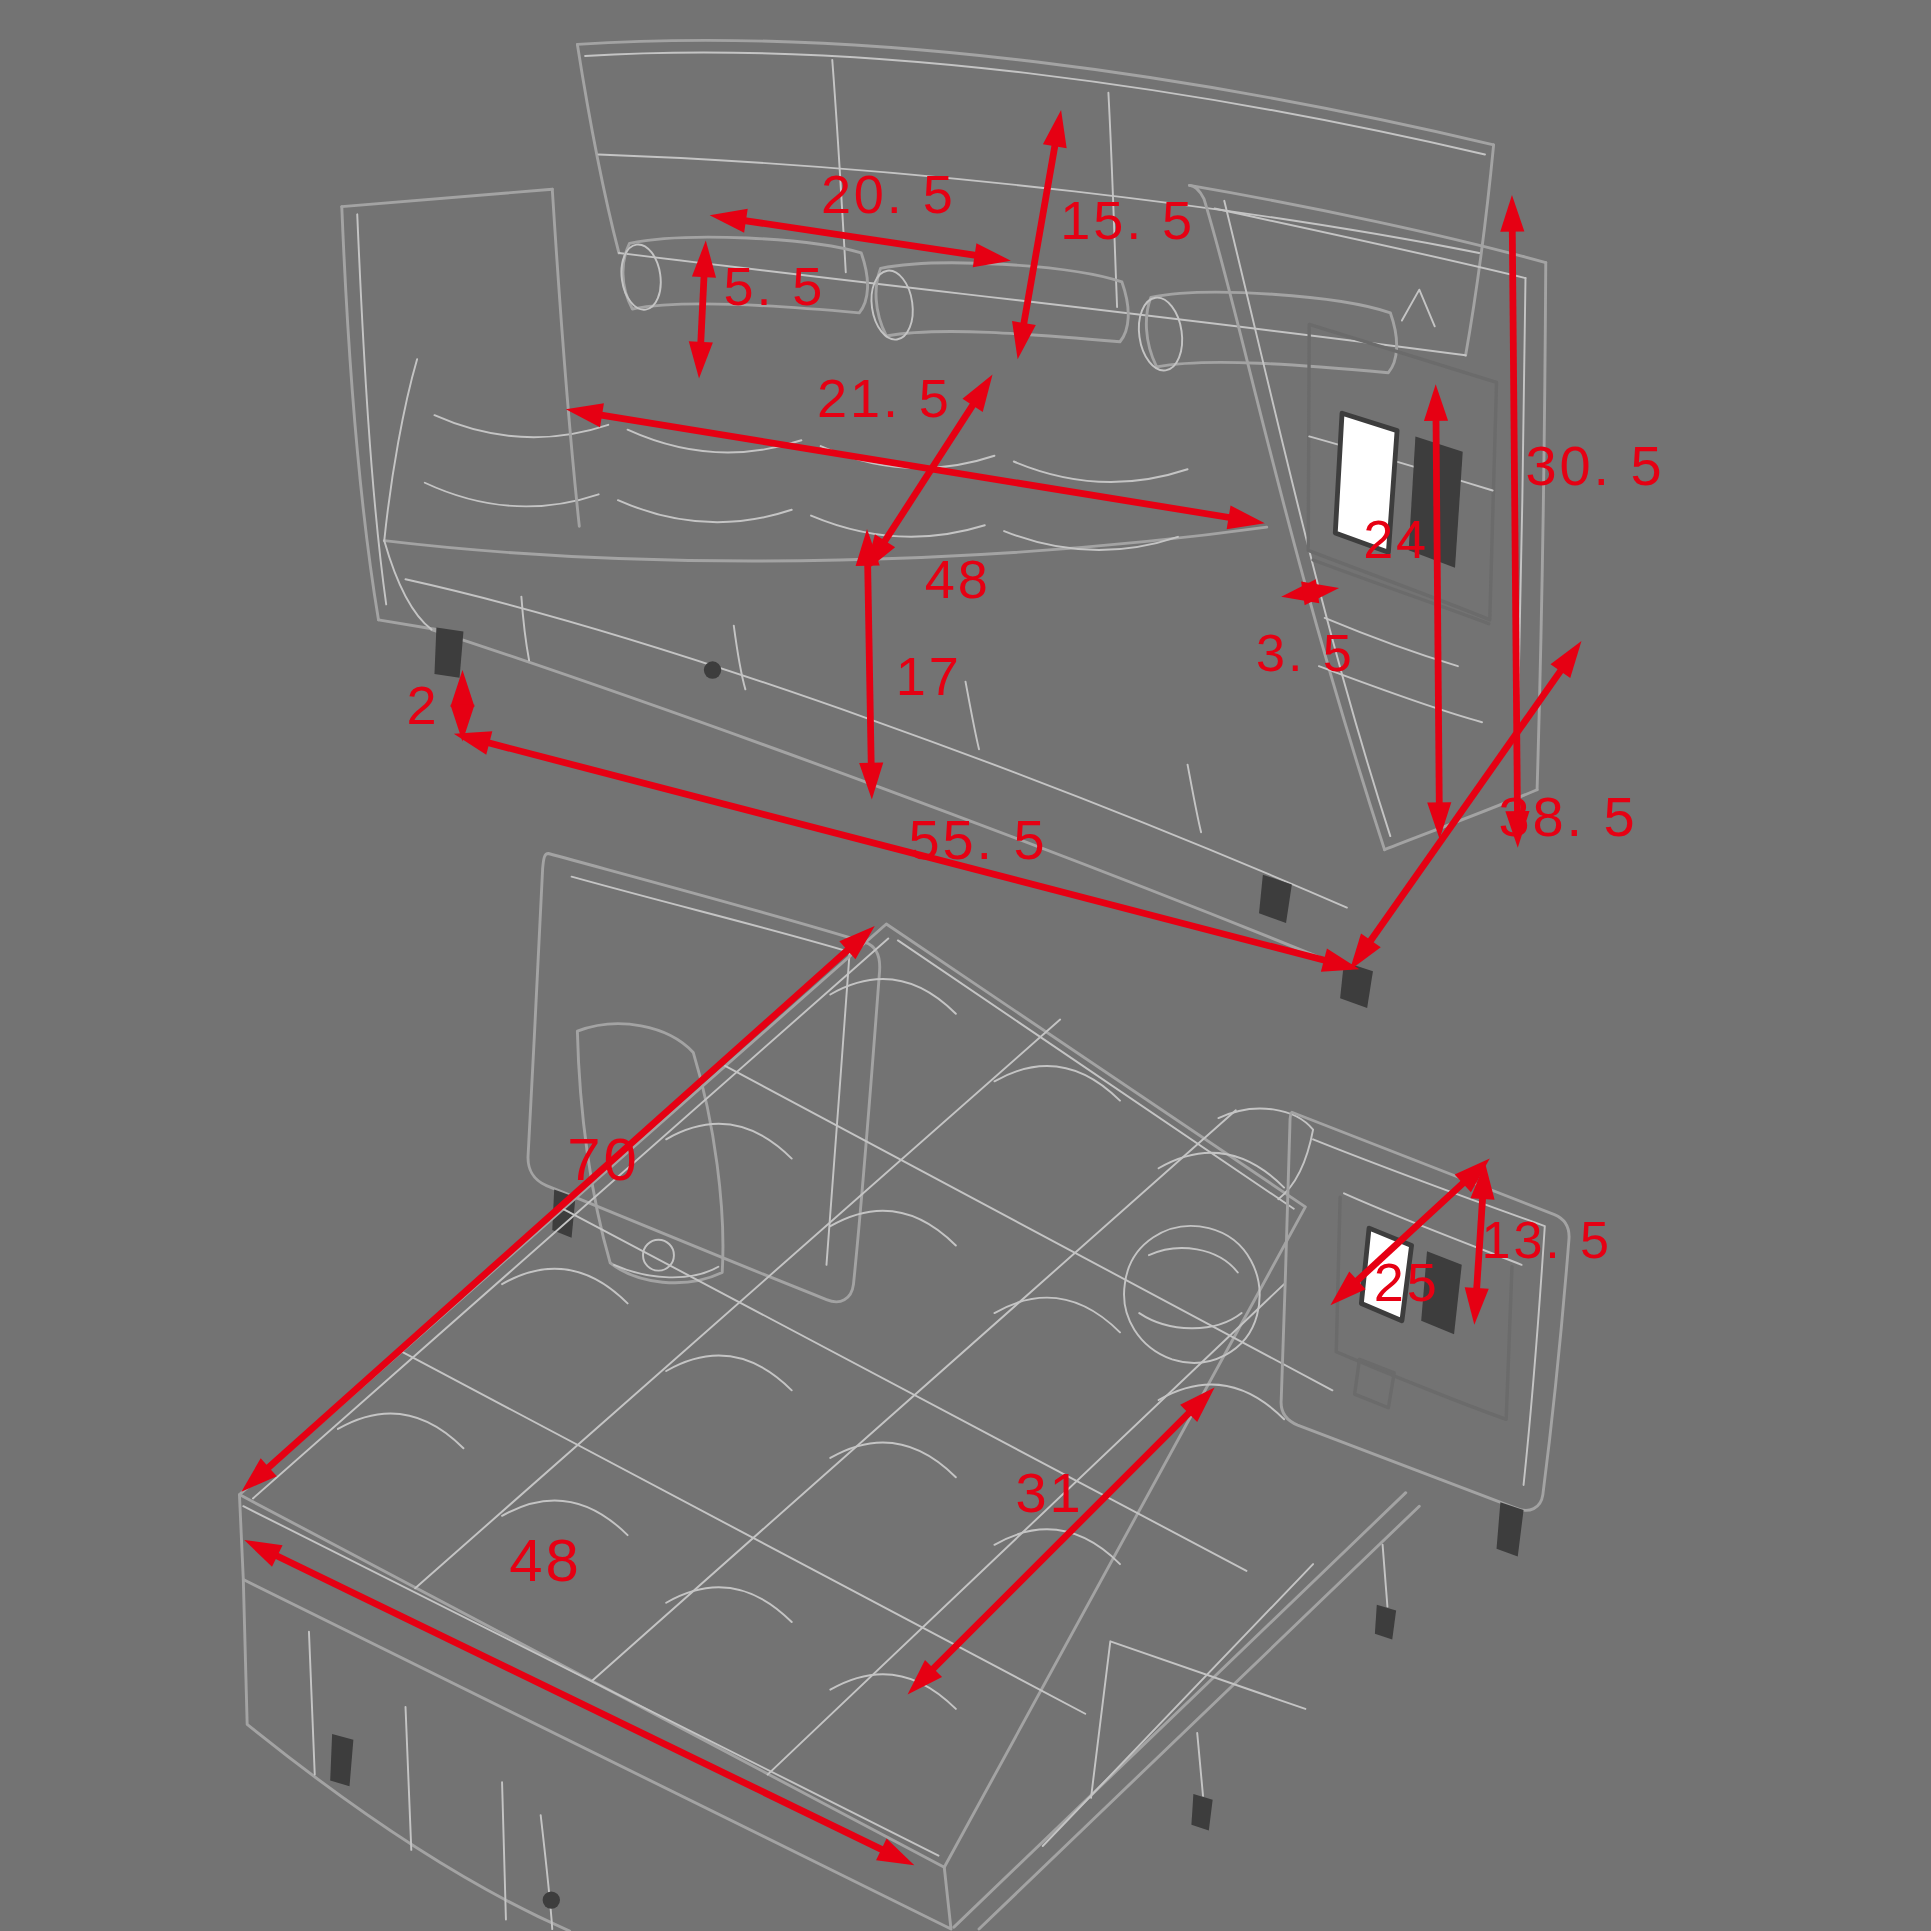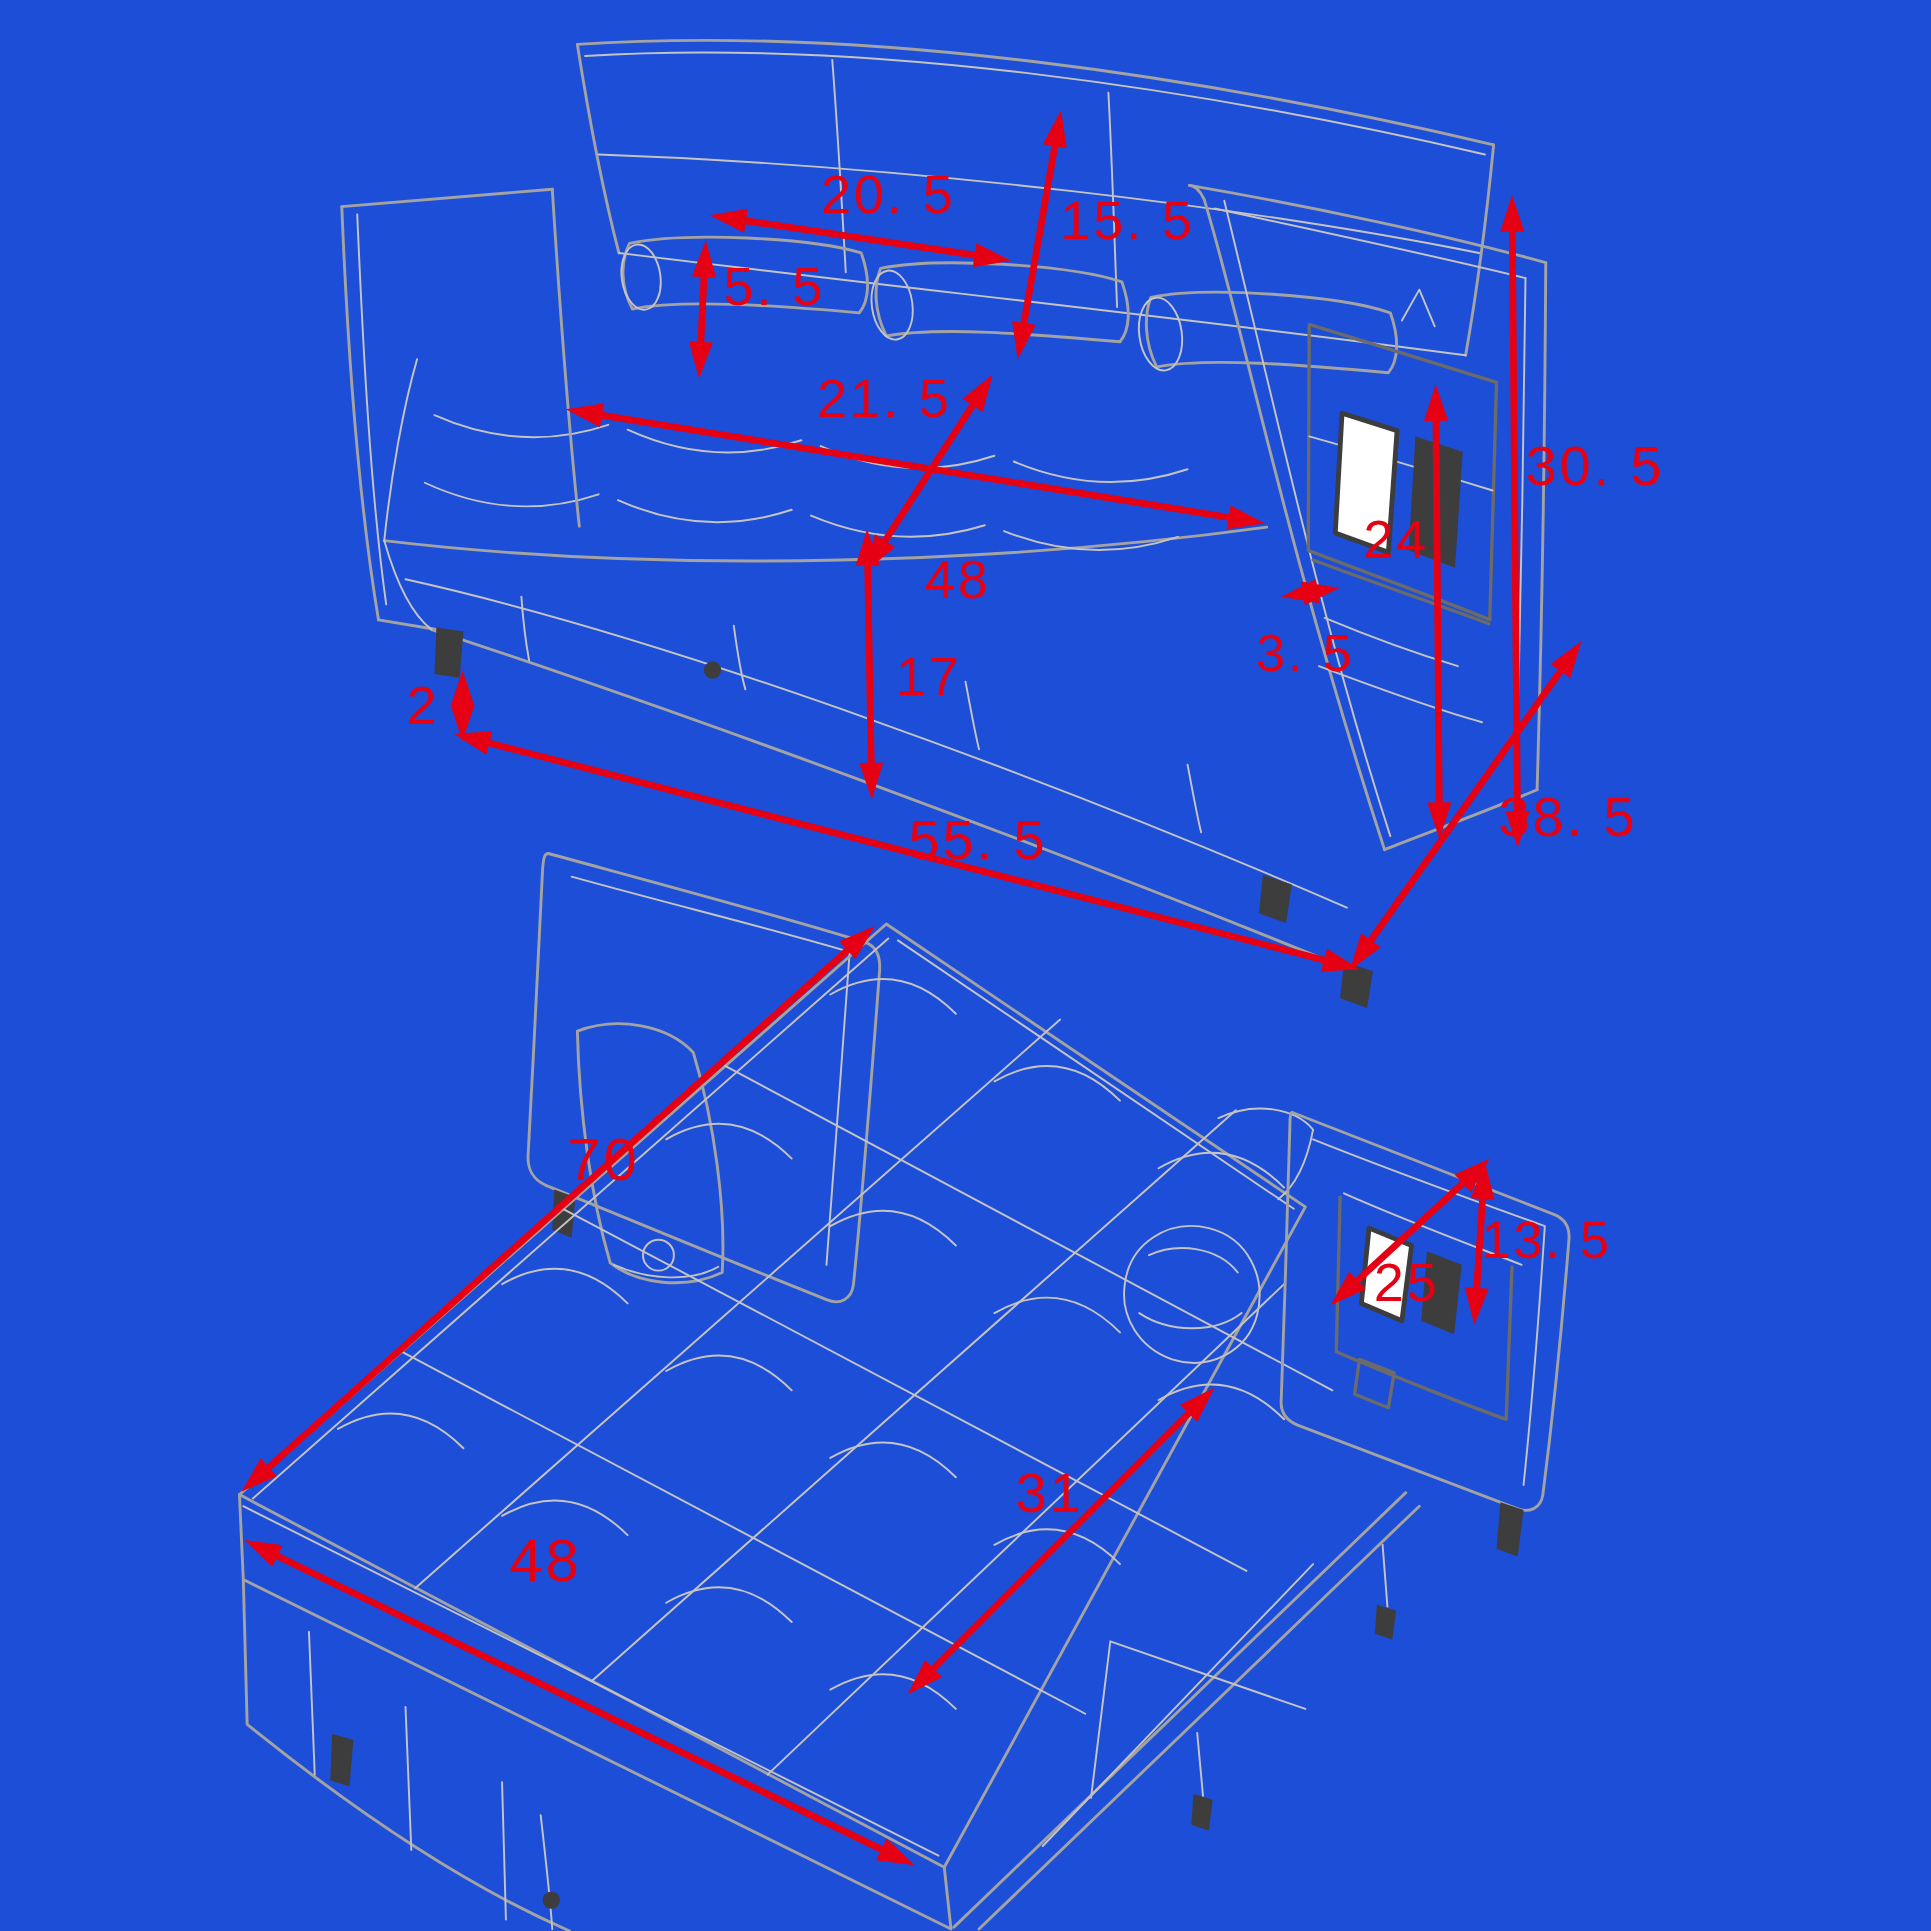--- a/index.html
+++ b/index.html
@@ -1,16 +1,16 @@
 <!DOCTYPE html>
 <html><head>
 <meta charset="utf-8">
 <style>
   html,body{margin:0;padding:0;background:#ffffff;}
-  .canvas{position:relative;width:1931px;height:1931px;background:#1d4ed8;overflow:hidden;}
+  .canvas{position:relative;width:1931px;height:1931px;background:#737373;overflow:hidden;}
   svg{display:block;}
   
   .sk  {fill:none;stroke:#a3a3a3;stroke-width:3;stroke-linecap:round;stroke-linejoin:round;}
   .sk2 {fill:none;stroke:#c4c4c4;stroke-width:2;stroke-linecap:round;stroke-linejoin:round;}
   .skd {fill:none;stroke:#6b6b6b;stroke-width:3.5;stroke-linecap:round;stroke-linejoin:round;}
   .darkfill{fill:#3d3d3d;stroke:none;}
   .screen{fill:#ffffff;stroke:#3d3d3d;stroke-width:5;stroke-linejoin:round;}
   
   .dim-line{stroke:#e60013;stroke-width:7;stroke-linecap:butt;}
   .dim-head{fill:#e60013;stroke:none;}

